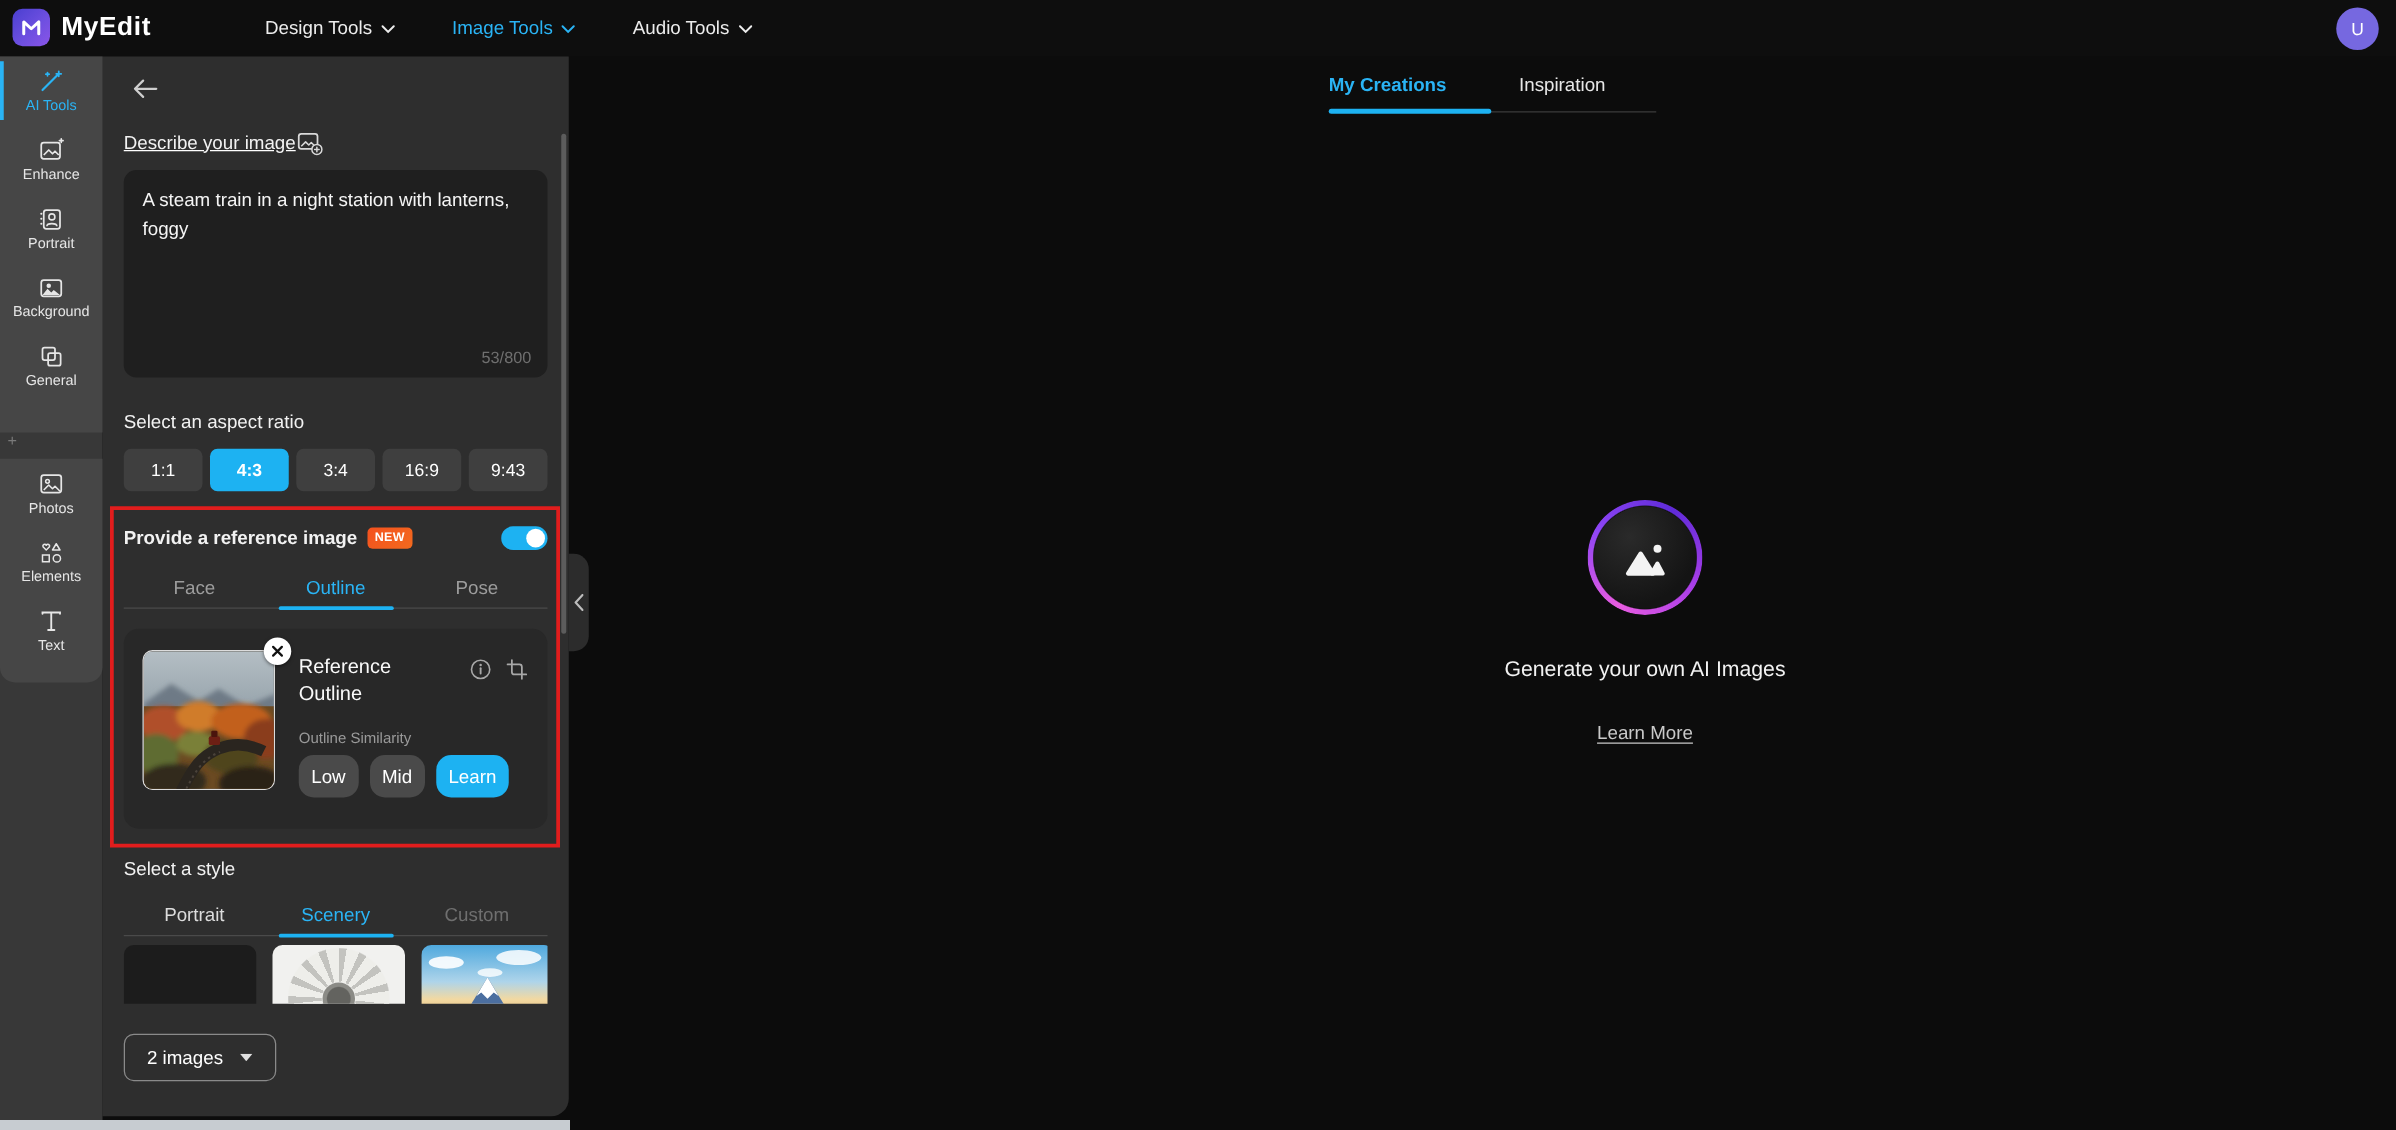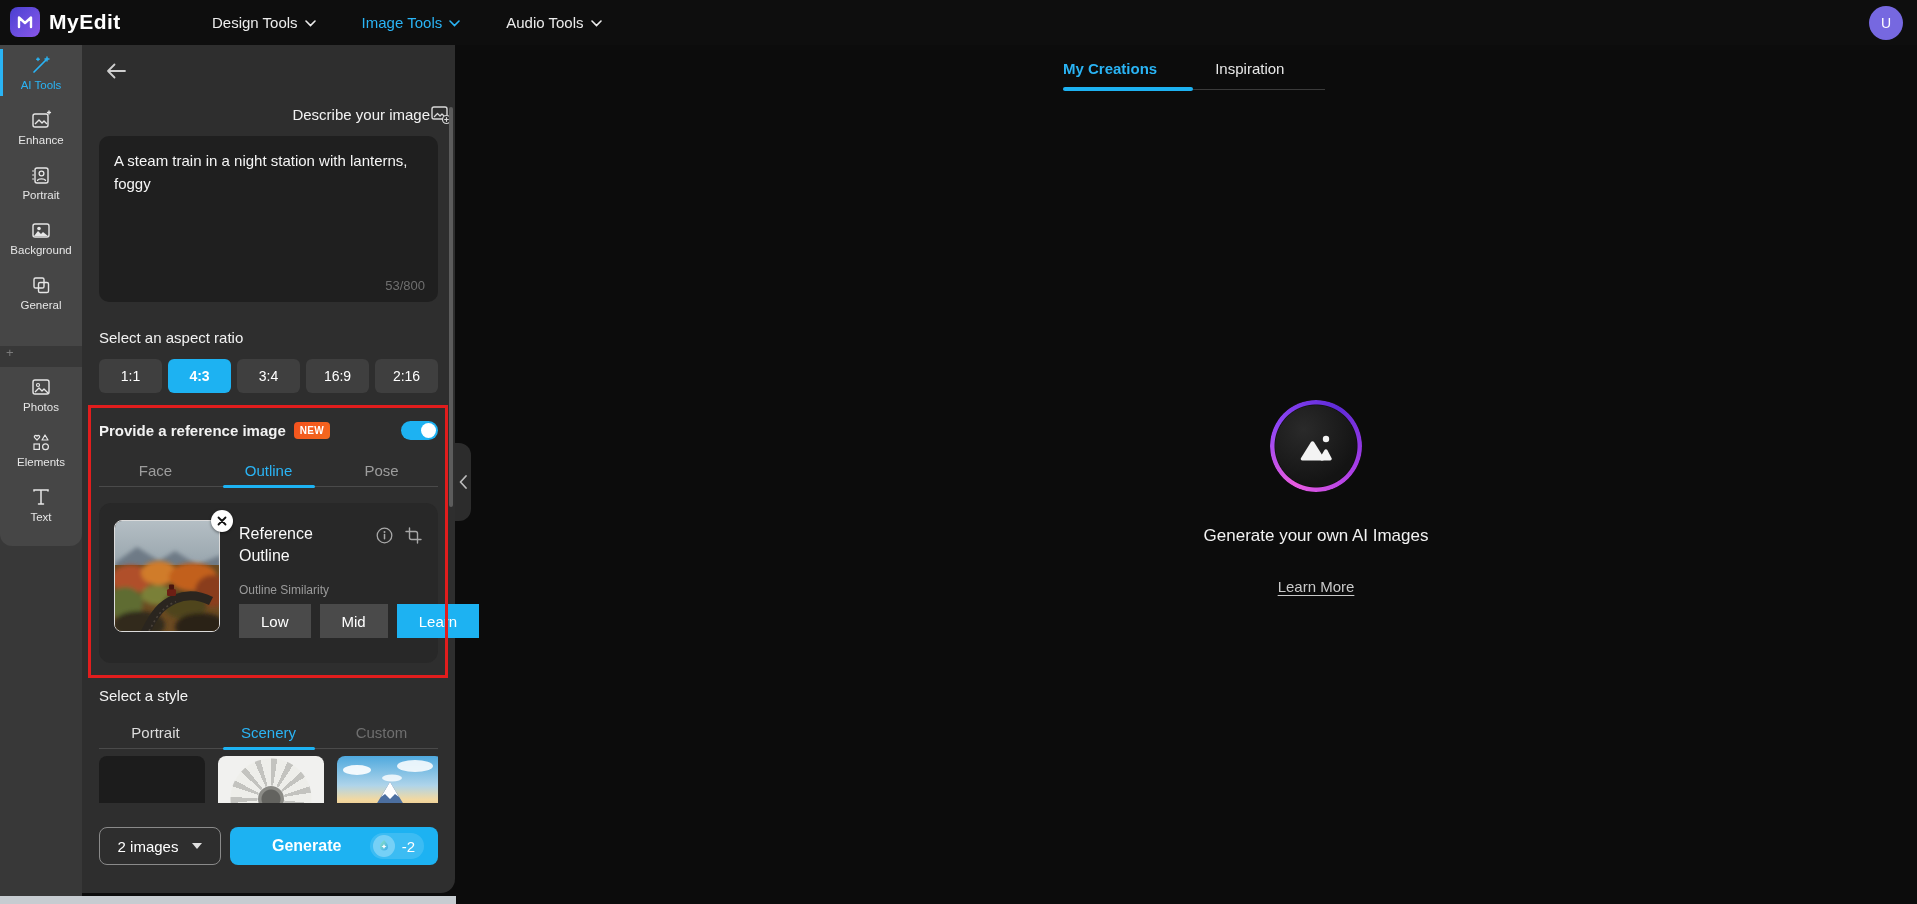--- a/index.html
+++ b/index.html
@@ -32,21 +32,21 @@
   .side-item { position:relative; height:55px; display:flex; flex-direction:column; align-items:center; justify-content:center; gap:3px; cursor:pointer; }
   .side-item .lbl { font-size:11.5px; color:#e6e6e6; }
   .side-item.active .lbl { color:#2ab4f5; }
   .side-item.active::before { content:""; position:absolute; left:0; top:4px; bottom:4px; width:3px; background:#2ab4f5; }
   .side-plus { position:absolute; left:6px; top:300px; font-size:13px; color:#7a7a7a; }
   
   .panel { position:absolute; left:82px; top:45px; width:373px; height:848px; background:#2e2e2e;
     border-bottom-right-radius:14px; z-index:10; }
   .back-btn { position:absolute; left:20px; top:12px; width:28px; height:28px; display:flex; align-items:center; justify-content:center; cursor:pointer; }
   .sec-label { font-size:15px; color:#f2f2f2; }
-  .describe-row { position:absolute; left:31px; top:58px; width:339px; display:flex; align-items:center; justify-content:flex-end; }
+  .describe-row { position:absolute; left:17px; top:58px; width:339px; display:flex; align-items:center; justify-content:flex-start;text-decoration:underline; }
   .prompt-wrap { position:absolute; left:17px; top:91px; width:339px; height:166px; background:#1f1f1f; border-radius:10px; }
   .prompt-wrap textarea { width:100%; height:100%; background:transparent; border:none; outline:none; resize:none;
     padding:13px 15px; font-family:"Liberation Sans",sans-serif; font-size:15px; line-height:1.55; color:#f5f5f5; }
   .char-counter { position:absolute; right:13px; bottom:9px; font-size:13px; color:#6f6f6f; }
   .aspect-label { position:absolute; left:17px; top:284px; }
   .aspect-row { position:absolute; left:17px; top:314px; width:339px; height:34px; display:flex; gap:6px; }
   .aspect-btn { flex:1; background:#3f3f3f; border-radius:6px; display:flex; align-items:center; justify-content:center;
     font-size:14px; color:#fff; cursor:pointer; }
   .aspect-btn.selected { background:#1db2f2; font-weight:bold; }
   
@@ -71,22 +71,22 @@
   .ref-thumb { position:absolute; left:15px; top:17px; width:106px; height:112px; border-radius:8px;
     border:1px solid #dcdcdc; overflow:hidden; background:#55504a; }
   .ref-thumb svg { display:block; }
   .close-btn { position:absolute; left:112px; top:7px; width:22px; height:22px; border-radius:50%; background:#fff;
     display:flex; align-items:center; justify-content:center; cursor:pointer; box-shadow:0 1px 3px rgba(0,0,0,.5); }
   .ref-title { position:absolute; left:140px; top:20px; width:112px; font-size:16px; line-height:1.35; color:#fafafa; }
   .card-icons { position:absolute; right:16px; top:24px; display:flex; gap:12px; }
   .card-icons span { cursor:pointer; display:flex; }
   .sim-label { position:absolute; left:140px; top:80px; font-size:12px; color:#9a9a9a; }
   .level-row { position:absolute; left:140px; top:101px; display:flex; gap:9px; }
-  .level-btn { height:34px; background:#4a4a4a; border-radius:0; display:flex; align-items:center; justify-content:center;
-    font-size:15px; color:#fff; cursor:pointer; padding:0 22px; }
+  .level-btn { height:34px; background:#4a4a4a; border-radius:12px; display:flex; align-items:center; justify-content:center;
+    font-size:15px; color:#fff; cursor:pointer; padding:0 10px; }
   .level-btn.selected { background:#1db2f2; }
   .style-label { position:absolute; left:17px; top:642px; }
   .thumb-row { position:absolute; left:17px; top:711px; width:339px; height:47px; display:flex; gap:13px; overflow:hidden; }
   .style-thumb { width:106px; height:70px; border-radius:8px; overflow:hidden; position:relative; cursor:pointer; flex:none; }
   .style-thumb.blank { background:#1c1c1c; }
   .style-thumb.sketch { background:#f1f1ef; }
   .style-thumb.sketch::before { content:""; position:absolute; left:50%; top:62%; width:86px; height:86px; transform:translate(-50%,-50%);
     border-radius:50%; background:repeating-conic-gradient(#c3c3bf 0deg 9deg,#eeeeea 9deg 24deg);
     -webkit-mask:radial-gradient(circle,transparent 0 13px,#000 14px 40px,transparent 41px);
             mask:radial-gradient(circle,transparent 0 13px,#000 14px 40px,transparent 41px); }
@@ -255,21 +255,21 @@
     <textarea spellcheck="false" style="">A steam train in a night station with lanterns, foggy</textarea>
     <span class="char-counter">53/800</span>
   </div>
 
   <span class="sec-label aspect-label">Select an aspect ratio</span>
   <div class="aspect-row">
     <div class="aspect-btn">1:1</div>
     <div class="aspect-btn selected">4:3</div>
     <div class="aspect-btn">3:4</div>
     <div class="aspect-btn">16:9</div>
-    <div class="aspect-btn">2:16</div>
+    <div class="aspect-btn">9:43</div>
   </div>
 
   <div class="annotation-box"></div>
 
   <div class="ref-header">
     <span class="sec-label">Provide a reference image</span>
     <span class="new-badge">NEW</span>
     <div class="toggle">
         <div class="knob"></div>
       </div>
@@ -375,38 +375,20 @@
     </div>
   </div>
 
   <div class="footer-row">
     <div class="count-btn">
       <span>2 images</span>
       <svg width="10" height="6" viewBox="0 0 10 6">
           <path d="M0 0 L5 6 L10 0 Z" fill="#e0e0e0"></path>
         </svg>
     </div>
-    <div class="generate-btn">
-      <span class="g-label">Generate</span>
-      <div class="token-wrap">
-        <div class="token-circle">
-          <svg width="14" height="14" viewBox="0 0 14 14">
-            <defs>
-                <linearGradient id="tok" x1="0" y1="0" x2="1" y2="1">
-                  <stop offset="0" stop-color="#8fe6c0"></stop>
-                  <stop offset="1" stop-color="#3aa8f0"></stop>
-                </linearGradient>
-              </defs>
-            <path d="M7 1 C9.2 3.3 11 5.3 11 7.6 a4 4 0 1 1 -8 0 C3 5.3 4.8 3.3 7 1 Z" fill="url(#tok)"></path>
-            <path d="M7 5 l.8 1.7 L9.5 7.5 l-1.7.8 L7 10 l-.8-1.7 L4.5 7.5 l1.7-.8 Z" fill="#fff"></path>
-          </svg>
-        </div>
-        <span class="credits">-2</span>
-      </div>
-    </div>
   </div>
 
   <div class="scroll-thumb"></div>
 </div>
 
 <div class="collapse-handle">
   <svg width="8" height="14" viewBox="0 0 8 14">
       <path d="M7 1 L1.5 7 L7 13" fill="none" stroke="#bdbdbd" stroke-width="1.7" stroke-linecap="round" stroke-linejoin="round"></path>
     </svg>
 </div>

